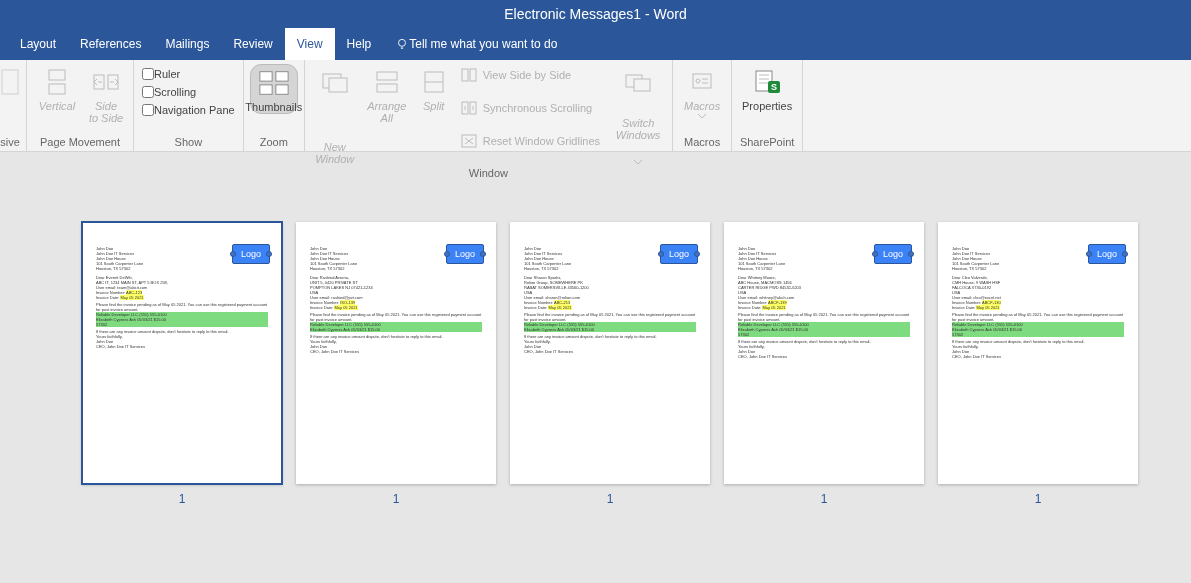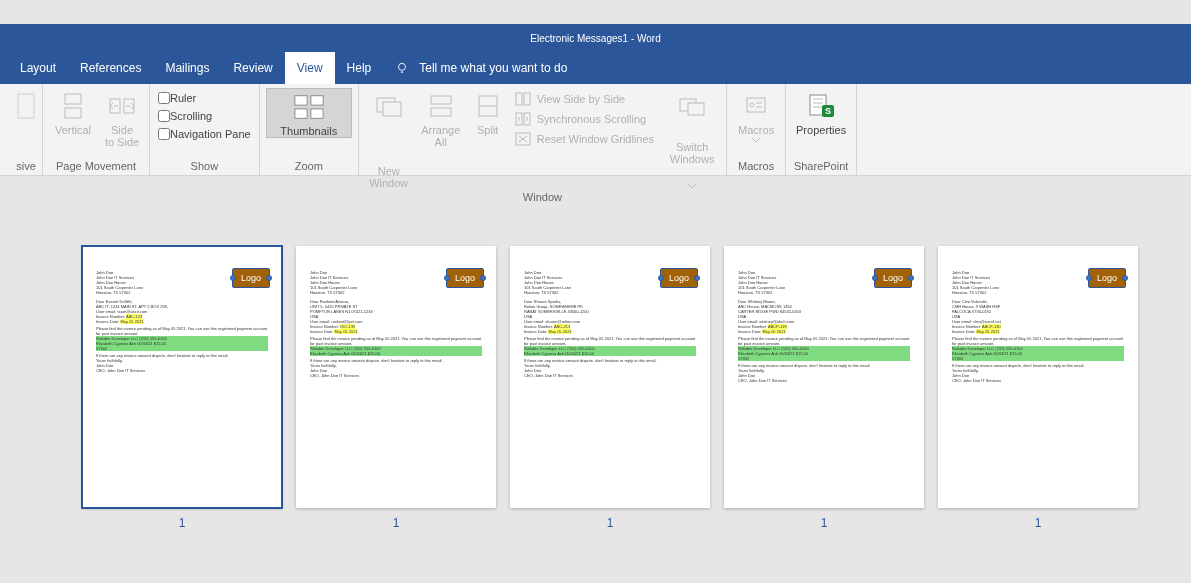--- a/index.html
+++ b/index.html
@@ -1,51 +1,51 @@
 <!DOCTYPE html>
 <html><head>
 <meta charset="utf-8">
 <style>
 * { margin: 0; padding: 0; box-sizing: border-box; font-family: "Segoe UI", Tahoma, sans-serif; }
 html, body { width: 1191px; height: 583px; overflow: hidden; background: #e6e6e6; }
 
 
-.titlebar { height: 28px; background: #2b579a; color: #fff; display: flex; align-items: center; justify-content: center; font-size: 10px; margin-top: 24px; }
+.titlebar { height: 28px; background: #2b579a; color: #fff; display: flex; align-items: center; justify-content: center; font-size: 14px; }
 
 
 .menutabs { height: 32px; background: #2b579a; display: flex; align-items: stretch; padding-left: 8px; }
 .menutabs .tab { color: #fff; font-size: 12px; padding: 0 12px; display: flex; align-items: center; cursor: pointer; }
 .menutabs .tab.active { background: #fff; color: #2b579a; }
-.menutabs .tellme { display: flex; align-items: center; gap: 10px; }
+.menutabs .tellme { display: flex; align-items: center; gap: 0; }
 .menutabs .bulb { width: 14px; height: 14px; }
 
 
 .ribbon { height: 92px; background: #f3f3f3; display: flex; border-bottom: 1px solid #d4d4d4; }
 .group { border-right: 1px solid #d4d4d4; display: flex; flex-direction: column; justify-content: space-between; padding: 4px 6px 0 6px; }
 .group-label { text-align: center; font-size: 11px; color: #666; padding: 2px 0 3px 0; }
 .group-body { flex: 1; display: flex; align-items: flex-start; gap: 4px; }
 
 .bigbtn { display: flex; flex-direction: column; align-items: center; justify-content: flex-start; width: 60px; padding-top: 2px; color: #444; font-size: 11px; text-align: center; gap: 2px; cursor: pointer; }
-.bigbtn.disabled { color: #b0b0b0; }
+.bigbtn.disabled { color: #b0b0b0; font-style: italic; }
 .bigbtn .ico { width: 32px; height: 32px; display: flex; align-items: center; justify-content: center; }
 .bigbtn.active { background: #d5d5d5; border: 1px solid #bcbcbc; }
 .bigbtn .lbl { line-height: 12px; }
 
 .checkitem { display: flex; align-items: center; font-size: 11px; color: #444; padding: 2px 2px; cursor: pointer; }
 .checkitem input { width: 12px; height: 12px; }
 
 .smallrow { display: flex; align-items: center; gap: 6px; font-size: 11px; color: #b0b0b0; padding: 1px 2px; }
 .smallrow .sico { width: 16px; height: 16px; display:flex; align-items:center; justify-content:center; }
 
 
 .thumbs-area { height: calc(583px - 28px - 32px - 92px); background: #e6e6e6; overflow: hidden; padding: 70px 0 0 82px; display: flex; gap: 14px; }
 .thumb-col { display: flex; flex-direction: column; align-items: center; gap: 8px; }
 .page { width: 200px; height: 262px; background: #fff; box-shadow: 0 1px 3px rgba(0,0,0,.25); position: relative; padding: 24px 14px 14px 14px; font-size: 4px; line-height: 5px; color: #333; }
 .page.selected { outline: 2px solid #2b579a; outline-offset: -1px; }
-.page .logo { position: absolute; right: 12px; top: 22px; width: 38px; height: 20px; background: #a16207; border: 1px solid #2b579a; border-radius: 2px; color: #fff; font-size: 9px; display: flex; align-items: center; justify-content: center; }
+.page .logo { position: absolute; right: 12px; top: 22px; width: 38px; height: 20px; background: #3b82f6; border: 1px solid #2b579a; border-radius: 2px; color: #fff; font-size: 9px; display: flex; align-items: center; justify-content: center; }
 .page .logo::before, .page .logo::after { content: ""; position: absolute; width: 4px; height: 4px; border: 1px solid #2b579a; border-radius: 50%; background: #4372c4; top: 50%; transform: translateY(-50%); }
 .page .logo::before { left: -3px; }
 .page .logo::after { right: -3px; }
 .pnum { font-size: 12px; color: #2b579a; }
 
 .hlY { background: #ffff66; }
 .hlG { background: #7fdb7f; }
 .blk { display:block; }
 .mt2 { margin-top: 2px; }
 .mt4 { margin-top: 4px; }
@@ -70,21 +70,21 @@
     <svg class="bulb" viewBox="0 0 24 24">
         <circle cx="12" cy="10" r="6" fill="none" stroke="#fff" stroke-width="1.5"></circle>
         <path d="M10 18h4v2h-4z" fill="#fff"></path>
       </svg>
     <span>Tell me what you want to do</span>
   </div>
 </div>
 
 <div class="ribbon">
 
-  <div class="group" style="padding-left:16px;">
+  <div class="group" style="padding-left:0;">
     <div class="group-body">
       <div class="bigbtn disabled" style="width:20px;">
         <div class="ico">
             <svg width="20" height="28" viewBox="0 0 20 28">
               <rect x="2" y="2" width="16" height="24" fill="none" stroke="#cfcfcf"></rect>
             </svg>
           </div>
       </div>
     </div>
     <div class="group-label">sive</div>
@@ -130,21 +130,21 @@
       <label class="checkitem">
           <input type="checkbox" style="">
           <span>Navigation Pane</span>
         </label>
     </div>
     <div class="group-label">Show</div>
   </div>
 
   <div class="group">
     <div class="group-body">
-      <div class="bigbtn active" style="width:86px;">
+      <div class="bigbtn active" style="width:48px;border-radius:11px;">
         <div class="ico">
             <svg width="34" height="28" viewBox="0 0 34 28">
               <rect x="2" y="2" width="13" height="10" fill="#fff" stroke="#888"></rect>
               <rect x="19" y="2" width="13" height="10" fill="#fff" stroke="#888"></rect>
               <rect x="2" y="16" width="13" height="10" fill="#fff" stroke="#888"></rect>
               <rect x="19" y="16" width="13" height="10" fill="#fff" stroke="#888"></rect>
             </svg>
           </div>
         <span class="lbl">Thumbnails</span>
       </div>
@@ -176,21 +176,21 @@
       </div>
       <div class="bigbtn disabled" style="width:38px;">
         <div class="ico">
             <svg width="22" height="24" viewBox="0 0 22 24">
               <rect x="2" y="2" width="18" height="20" fill="none" stroke="#bcbcbc"></rect>
               <line x1="2" y1="12" x2="20" y2="12" stroke="#bcbcbc"></line>
             </svg>
           </div>
         <span class="lbl">Split</span>
       </div>
-      <div style="display:flex; flex-direction:column; gap:2px; padding:2px 4px 0 2px;">
+      <div style="display:flex; flex-direction:column; gap:15px; padding:2px 4px 0 2px;">
         <div class="smallrow">
             <span class="sico">
               <svg width="16" height="14" viewBox="0 0 16 14">
                 <rect x="1" y="1" width="6" height="12" fill="none" stroke="#bcbcbc"></rect>
                 <rect x="9" y="1" width="6" height="12" fill="none" stroke="#bcbcbc"></rect>
               </svg>
             </span>
             <span>View Side by Side</span>
           </div>
         <div class="smallrow">

